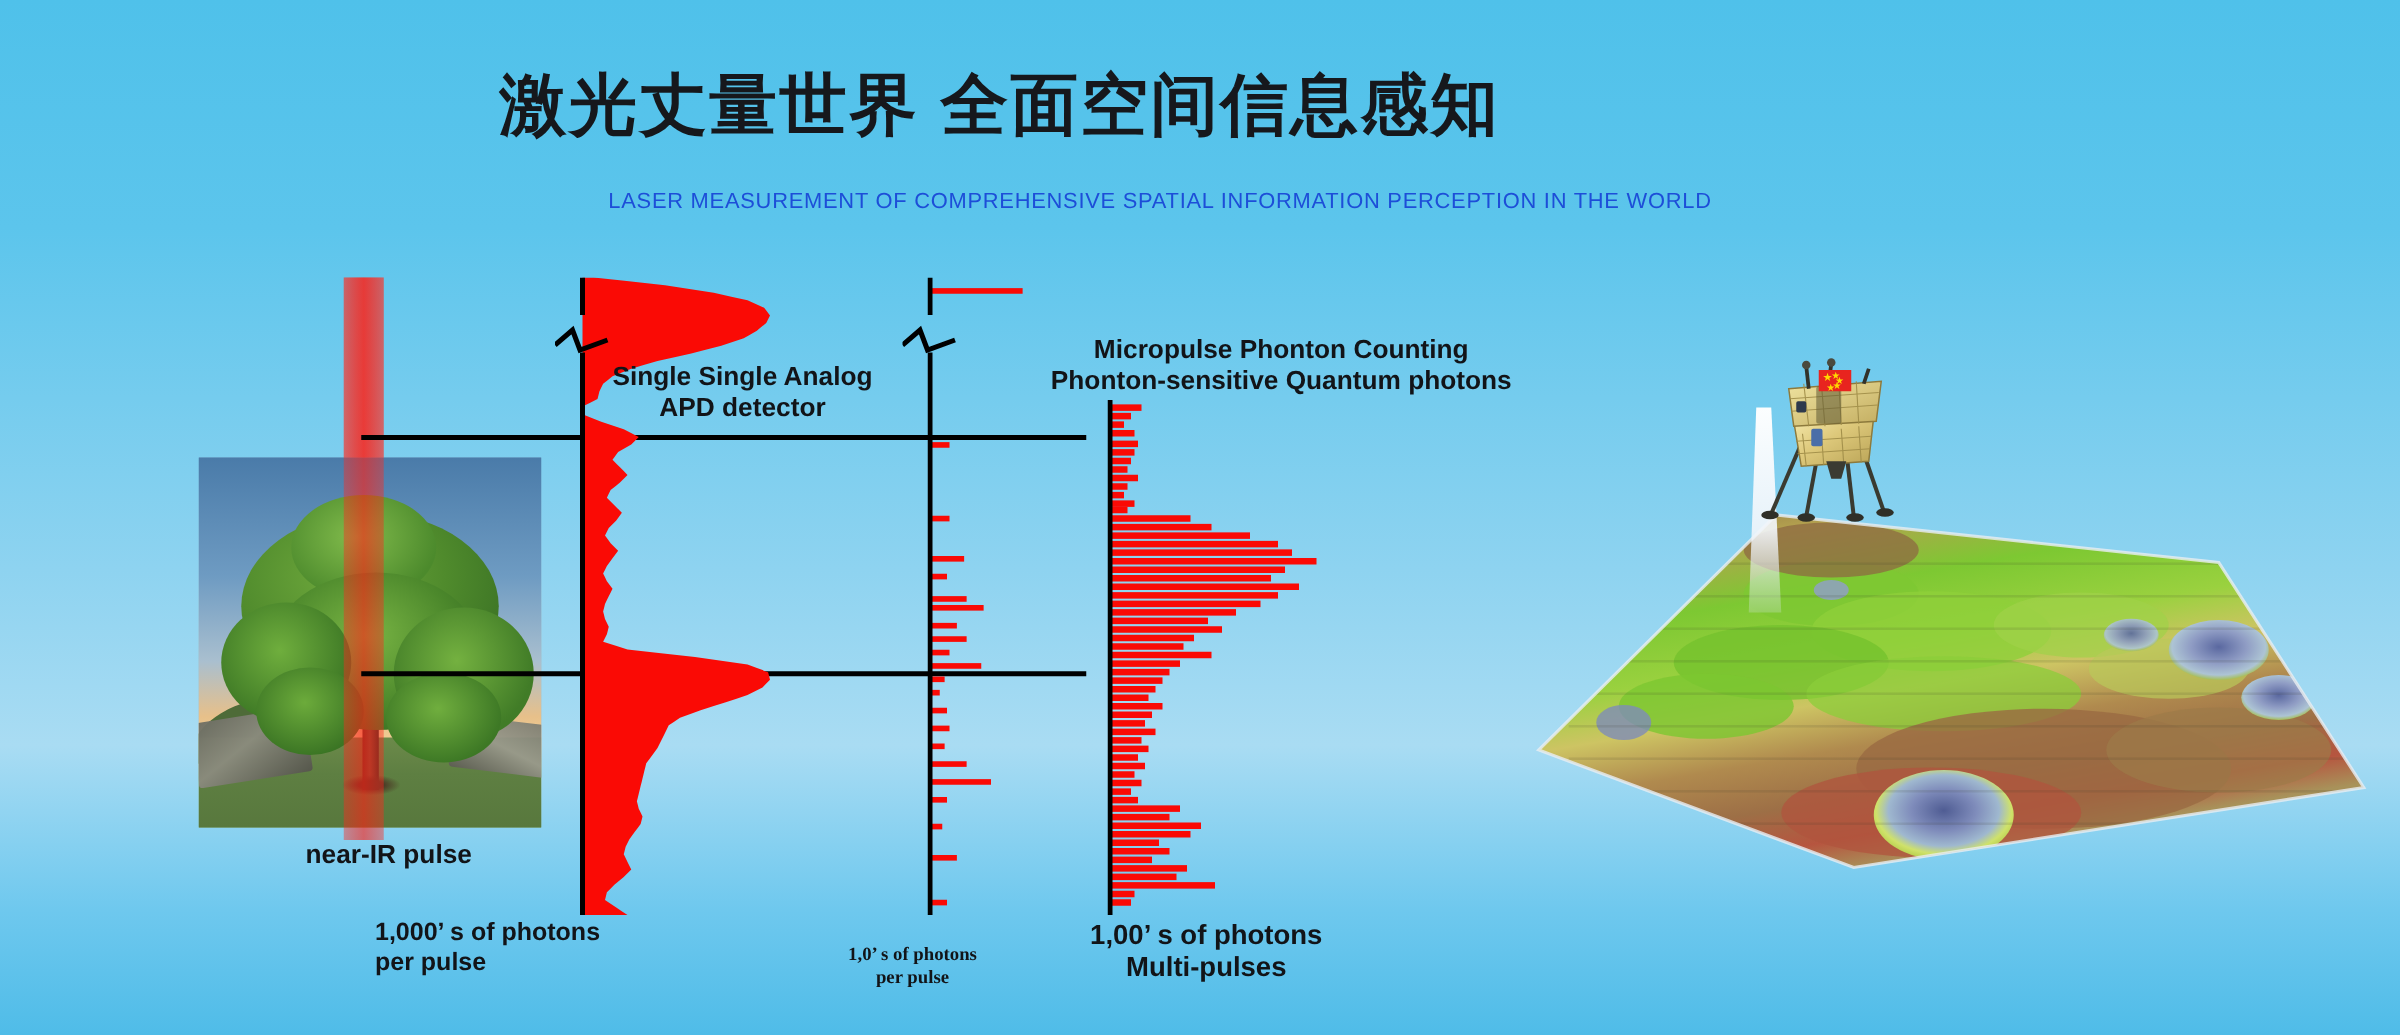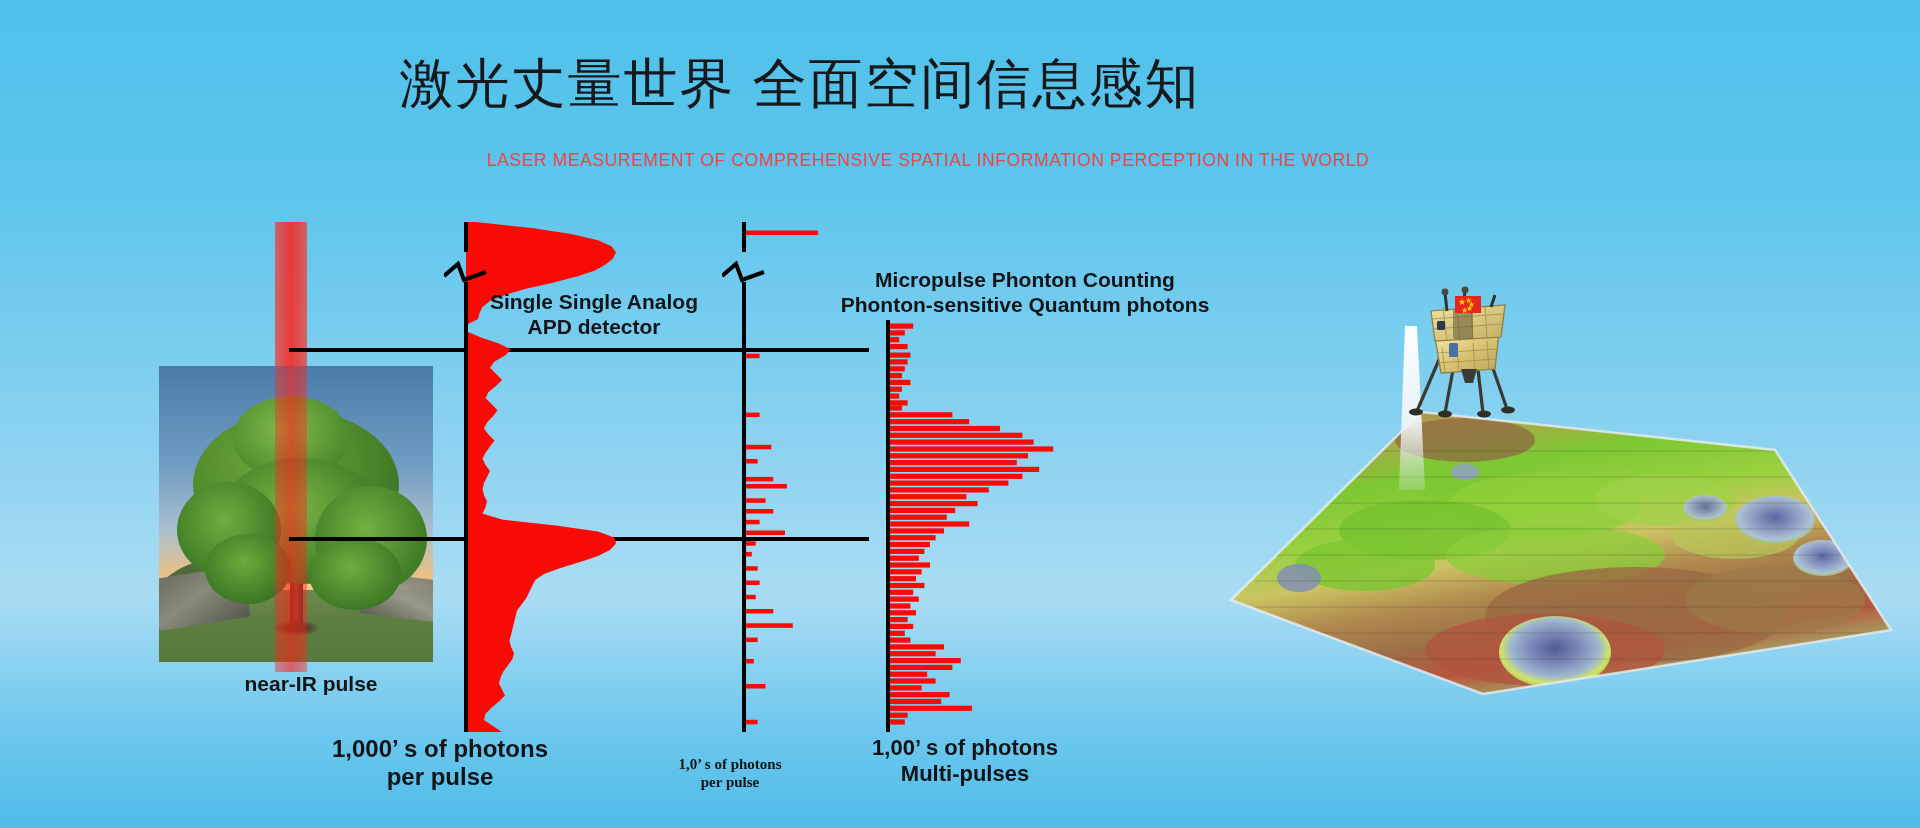--- a/index.html
+++ b/index.html
@@ -7,37 +7,37 @@
   body {
     font-family:"Liberation Sans", sans-serif;
     background:linear-gradient(180deg,#4fc1ea 0%, #5cc5ec 22%, #8ed3f0 55%, #a9dcf3 72%, #6ec8ee 88%, #4fbce8 100%);
     position:relative;
   }
   .stage { position:absolute; inset:0; }
 
   
   .title {
     position:absolute; left:0; top:48px; width:1600px; text-align:center;
-    font-size:54px; font-weight:normal; color:#16181c; letter-spacing:2px;
+    font-size:54px; font-weight:bold; color:#16181c; letter-spacing:2px;
     white-space:nowrap;
   }
   .subtitle {
     position:absolute; left:0; top:150px; width:1856px; text-align:center;
-    font-size:17.5px; color:#ef4444; letter-spacing:.6px; white-space:nowrap;
+    font-size:17.5px; color:#1d4ed8; letter-spacing:.6px; white-space:nowrap;
   }
 
   
   .lbl { position:absolute; font-weight:bold; color:#121418; line-height:1.18; white-space:pre-line; }
 
   .lbl-transmit { left:232px; top:222px; width:180px; text-align:center; font-size:21px; }
   .lbl-nearir   { left:196px; top:672px; width:230px; text-align:center; font-size:21px; }
   .lbl-apd      { left:464px; top:290px; width:260px; text-align:center; font-size:21px; }
   .lbl-micro    { left:790px; top:268px; width:470px; text-align:center; font-size:21px; }
 
-  .lbl-b1 { left:300px; top:735px; width:280px; text-align:center; font-size:24px; }
+  .lbl-b1 { left:300px; top:735px; width:280px; text-align:left; font-size:20px; }
   .lbl-b2 { left:615px; top:756px; width:230px; text-align:center; font-size:15px;font-family:Liberation Serif, serif; }
   .lbl-b3 { left:845px; top:735px; width:240px; text-align:center; font-size:22px; }
 
   
   .photo {
     position:absolute; left:159px; top:366px; width:274px; height:296px;
     overflow:hidden;
     background:linear-gradient(180deg,#5d86ad 0%, #7e9fbe 30%, #b8b0a0 62%, #e8b074 78%, #7c9a5a 90%, #6f8e52 100%);
   }
   .photo .sky { position:absolute; inset:0;

